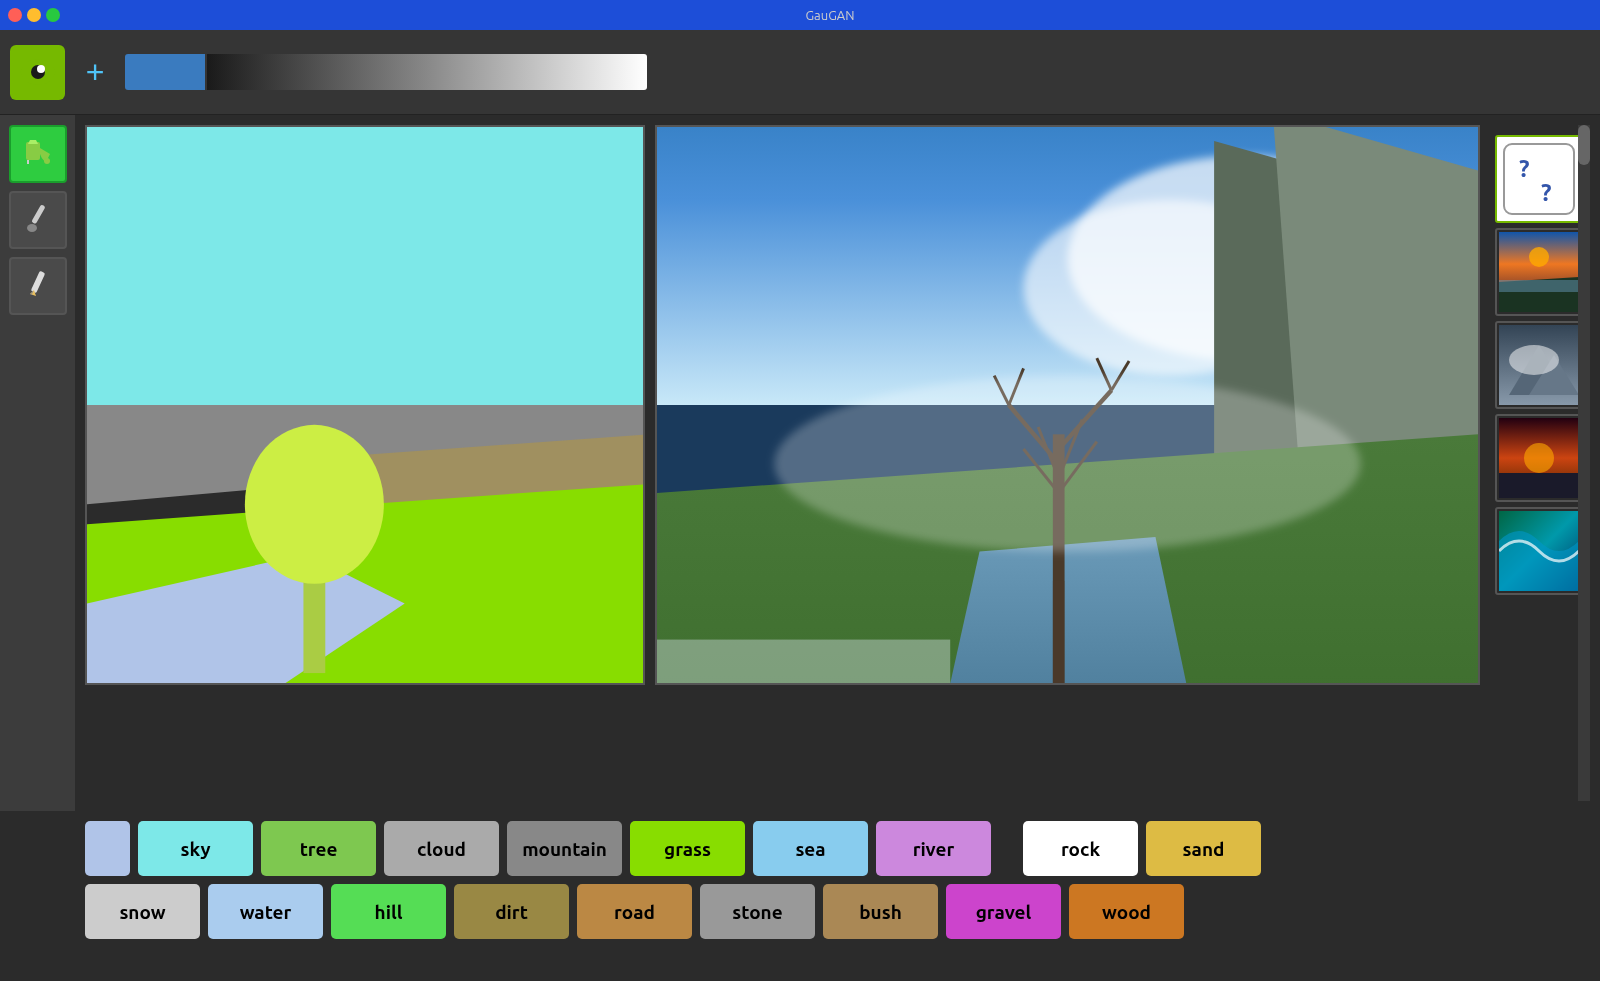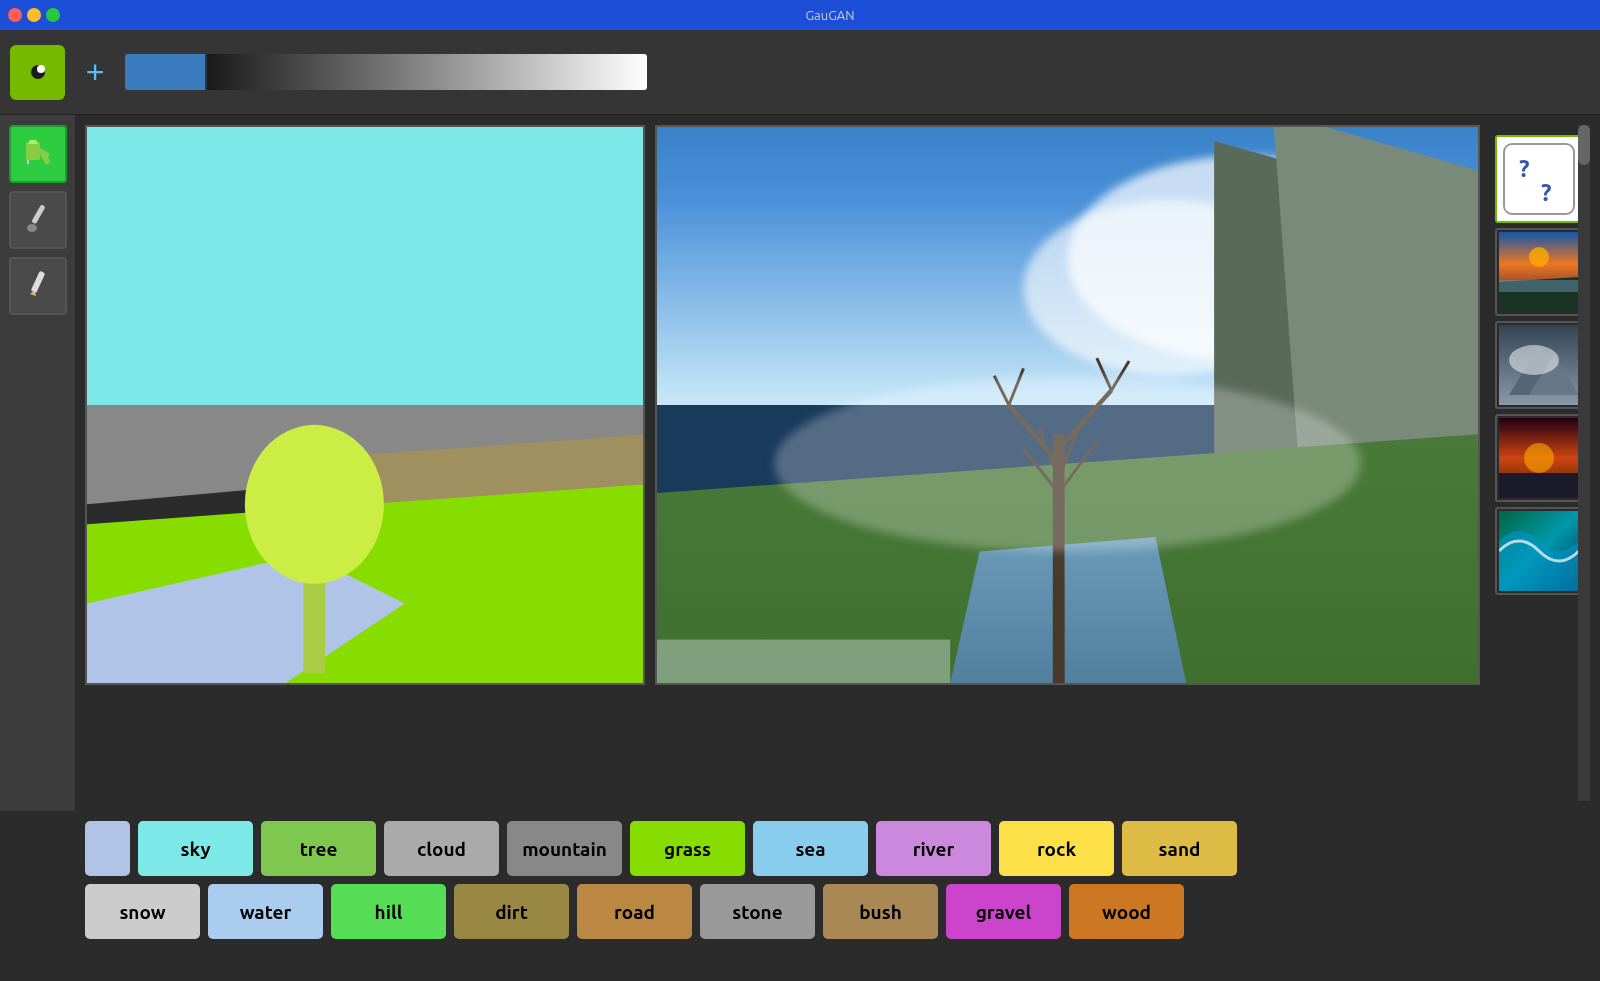--- a/index.html
+++ b/index.html
@@ -476,21 +476,21 @@
 
   <div class="color-row">
     <div class="color-chip" style="background:#b0c4e8; width:45px; height:55px; border-radius:5px;"></div>
     <button class="label-btn" style="background:#7de8e8; min-width:115px;">sky</button>
     <button class="label-btn" style="background:#7ec850; min-width:115px;">tree</button>
     <button class="label-btn" style="background:#aaaaaa; min-width:115px;">cloud</button>
     <button class="label-btn" style="background:#888888; min-width:115px;">mountain</button>
     <button class="label-btn" style="background:#88dd00; min-width:115px;">grass</button>
     <button class="label-btn" style="background:#88ccee; min-width:115px;">sea</button>
     <button class="label-btn" style="background:#cc88dd; min-width:115px;">river</button>
-    <button class="label-btn" style="background:#fde047; min-width:115px;">rock</button>
+    <button class="label-btn" style="background:#ffffff; min-width:115px;margin-left:24px;">rock</button>
     <button class="label-btn" style="background:#ddbb44; min-width:115px;">sand</button>
   </div>
 
   <div class="color-row">
     <button class="label-btn" style="background:#cccccc; min-width:115px;">snow</button>
     <button class="label-btn" style="background:#aaccee; min-width:115px;text-align:right;">water</button>
     <button class="label-btn" style="background:#55dd55; min-width:115px;">hill</button>
     <button class="label-btn" style="background:#998844; min-width:115px;">dirt</button>
     <button class="label-btn" style="background:#bb8844; min-width:115px;">road</button>
     <button class="label-btn" style="background:#999999; min-width:115px;">stone</button>

